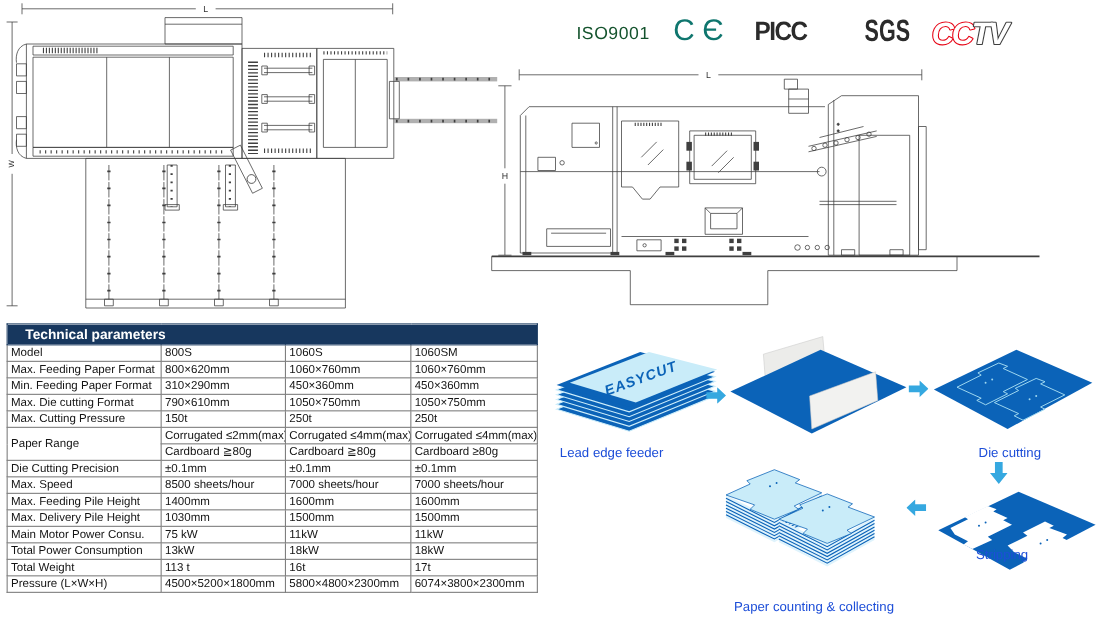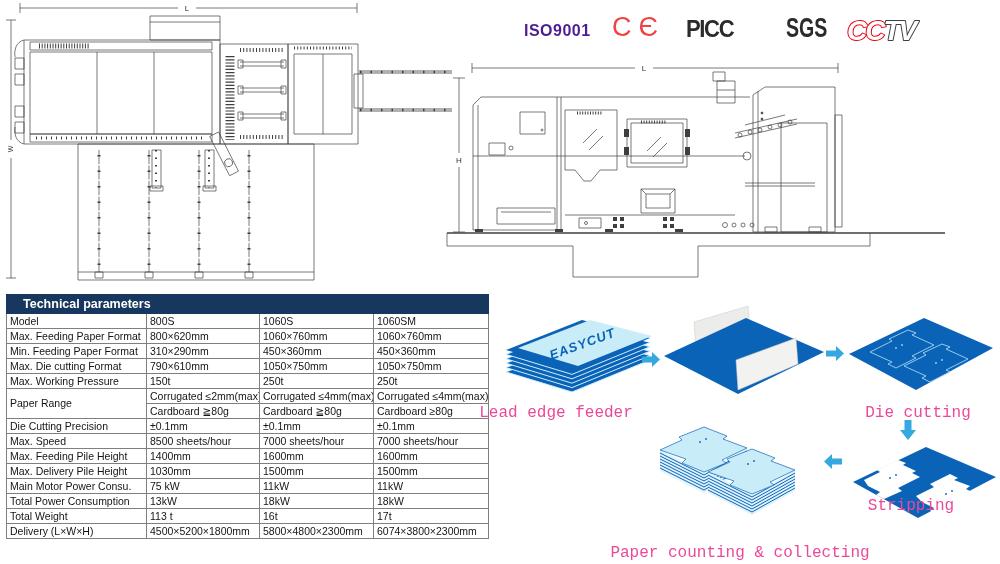--- a/index.html
+++ b/index.html
@@ -5,43 +5,43 @@
   html,body{margin:0;padding:0;}
   body{
     width:1000px;height:564px;position:relative;background:#ffffff;overflow:hidden;
     font-family:"Liberation Sans","DejaVu Sans",sans-serif;
   }
   svg{display:block;}
   .abs{position:absolute;}
 
   
   .logo{position:absolute;color:#2b2b2b;white-space:nowrap;}
-  .logo-iso{left:524px;top:22px;font-size:16px;font-weight:700;color:#4c1d95;letter-spacing:.5px;}
-  .logo-ce{left:612px;top:12px;font-size:27px;font-weight:500;letter-spacing:7px;color:#ef4444;}
+  .logo-iso{left:524px;top:22px;font-size:16px;font-weight:400;color:#14532d;letter-spacing:.5px;}
+  .logo-ce{left:612px;top:12px;font-size:27px;font-weight:500;letter-spacing:7px;color:#0f766e;}
   .logo-picc{left:686px;top:15px;font-size:24px;font-weight:800;letter-spacing:-1.5px;transform:scaleX(.92);transform-origin:left;}
   .logo-sgs{left:786px;top:12px;font-size:28px;font-weight:800;transform:scaleX(.70);transform-origin:left;}
   .logo-cctv{left:845px;top:12px;}
 
   
   .drawing{position:absolute;}
   .drawing line,.drawing path,.drawing rect,.drawing polyline{vector-effect:non-scaling-stroke;}
 
   
   .spec-table-wrap{position:absolute;left:6px;top:294px;width:482px;}
   table.spec{border-collapse:collapse;width:482px;table-layout:fixed;
     font-size:10.5px;line-height:13px;color:#141414;padding-left:48px;}
   table.spec td,table.spec th{border:1px solid #7f7f7f;padding:0 3px;height:14px;
     text-align:left;font-weight:normal;white-space:nowrap;overflow:hidden;}
   table.spec thead th{background:#17375e;color:#fff;font-weight:bold;font-size:12.5px;
     padding-left:16px;height:18px;border:1px solid #17375e;}
   table.spec{border:1px solid #4a4a4a;}
 
   
   .process{position:absolute;left:490px;top:292px;width:510px;height:270px;}
-  .proc-label{position:absolute;transform:translateX(-50%);font-size:16px;color:#ec4899;white-space:nowrap;font-family:Liberation Mono, monospace;}
+  .proc-label{position:absolute;transform:translateX(-50%);font-size:12px;color:#1d4ed8;white-space:nowrap;}
 </style>
 </head>
 <body>
 
 <svg class="drawing" style="left:2px;top:0;" width="458" height="290" viewBox="0 0 458 290" fill="none" stroke="#3f3f3f" stroke-width="0.7">
 
   <line x1="18" y1="8" x2="176" y2="8"></line>
     <line x1="194" y1="8" x2="355" y2="8"></line>
   <line x1="18" y1="3" x2="18" y2="13"></line>
     <line x1="355" y1="3" x2="355" y2="13"></line>
@@ -281,21 +281,21 @@
           <td>450×360mm</td>
           <td>450×360mm</td>
         </tr>
         <tr>
           <th>Max. Die cutting Format</th>
           <td>790×610mm</td>
           <td>1050×750mm</td>
           <td>1050×750mm</td>
         </tr>
         <tr>
-          <th>Max. Working Pressure</th>
+          <th>Max. Cutting Pressure</th>
           <td>150t</td>
           <td>250t</td>
           <td>250t</td>
         </tr>
         <tr>
           <th rowspan="2">Paper Range</th>
           <td>Corrugated ≤2mm(max)</td>
           <td>Corrugated ≤4mm(max)</td>
           <td>Corrugated ≤4mm(max)</td>
         </tr>
@@ -340,21 +340,21 @@
           <td>18kW</td>
           <td>18kW</td>
         </tr>
         <tr>
           <th>Total Weight</th>
           <td>113 t</td>
           <td>16t</td>
           <td>17t</td>
         </tr>
         <tr>
-          <th>Delivery (L×W×H)</th>
+          <th>Pressure (L×W×H)</th>
           <td>4500×5200×1800mm</td>
           <td>5800×4800×2300mm</td>
           <td>6074×3800×2300mm</td>
         </tr>
       </tbody>
   </table>
 </div>
 
 <div class="process">
 

